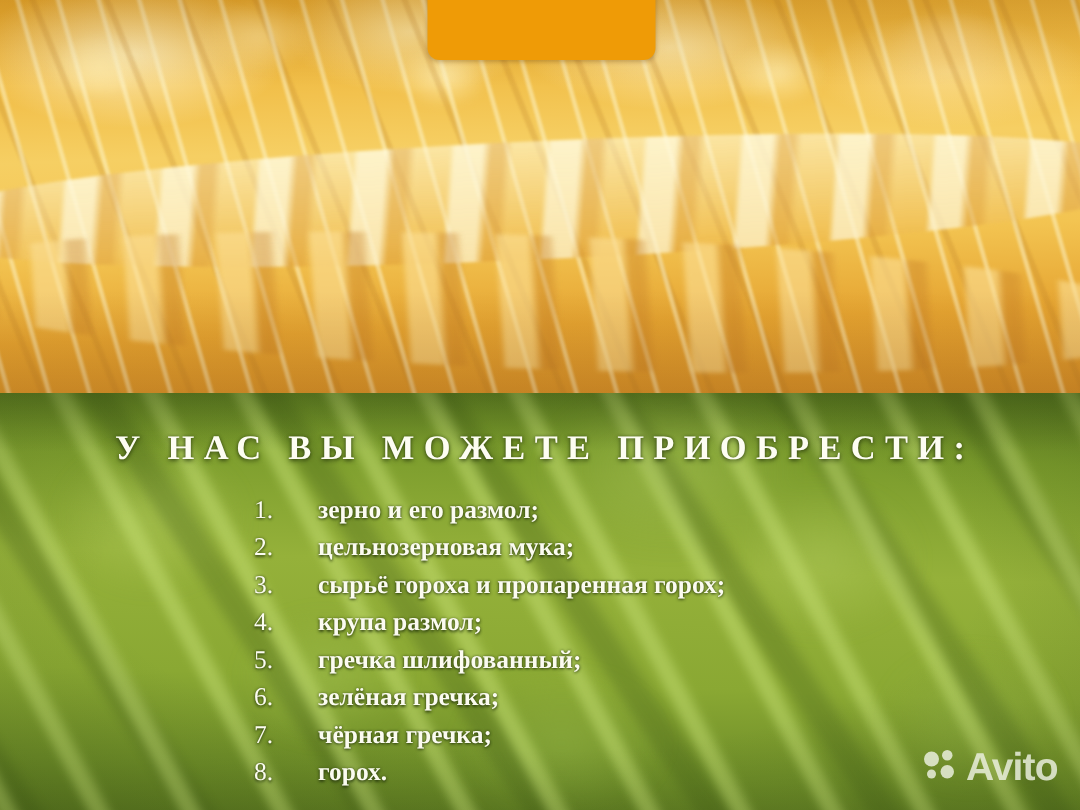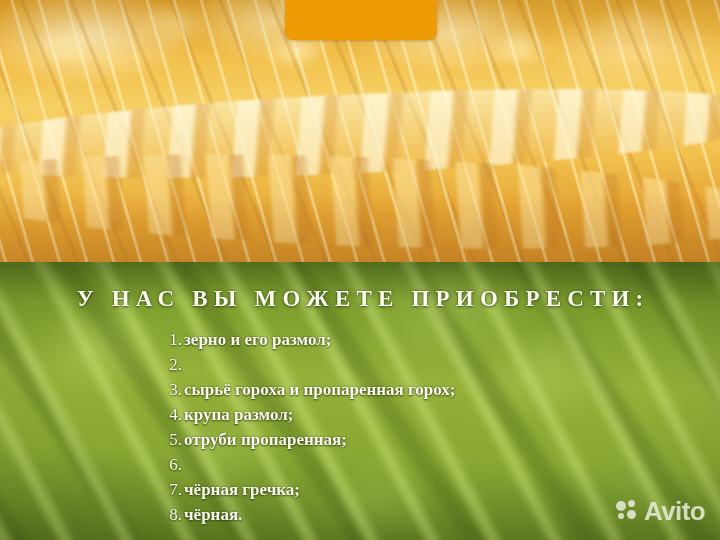--- a/index.html
+++ b/index.html
@@ -172,21 +172,21 @@
     font-size: 17px;
     font-weight: bold;
     text-shadow: 0 1px 2px rgba(30,45,10,.70), 0 0 2px rgba(25,40,8,.55);
   }
   .num {
     width: 182px;
     text-align: right;
     padding-right: 2px;
     font-weight: normal;
   }
-  .txt { white-space: nowrap; }
+  .txt { white-space: nowrap; margin-left: 28px; }
 
   
   .avito {
     position: absolute;
     left: 616px; top: 498px;
     display: flex;
     align-items: center;
     gap: 5px;
     opacity: .82;
   }
@@ -233,43 +233,45 @@
 
   <div class="headline">У НАС ВЫ МОЖЕТЕ ПРИОБРЕСТИ:</div>
 
   <div class="list">
     <div class="row">
       <span class="num">1.</span>
       <span class="txt">зерно и его размол;</span>
     </div>
     <div class="row">
       <span class="num">2.</span>
+      <span class="txt">цельнозерновая мука;</span>
     </div>
     <div class="row">
       <span class="num">3.</span>
       <span class="txt">сырьё гороха и пропаренная горох;</span>
     </div>
     <div class="row">
       <span class="num">4.</span>
       <span class="txt">крупа размол;</span>
     </div>
     <div class="row">
       <span class="num">5.</span>
-      <span class="txt">отруби пропаренная;</span>
+      <span class="txt">гречка шлифованный;</span>
     </div>
     <div class="row">
       <span class="num">6.</span>
+      <span class="txt">зелёная гречка;</span>
     </div>
     <div class="row">
       <span class="num">7.</span>
       <span class="txt">чёрная гречка;</span>
     </div>
     <div class="row">
       <span class="num">8.</span>
-      <span class="txt">чёрная.</span>
+      <span class="txt">горох.</span>
     </div>
   </div>
 
   <div class="avito">
     <span class="dots">
       <i class="d1"></i>
         <i class="d2"></i>
         <i class="d3"></i>
         <i class="d4"></i>
     </span>

